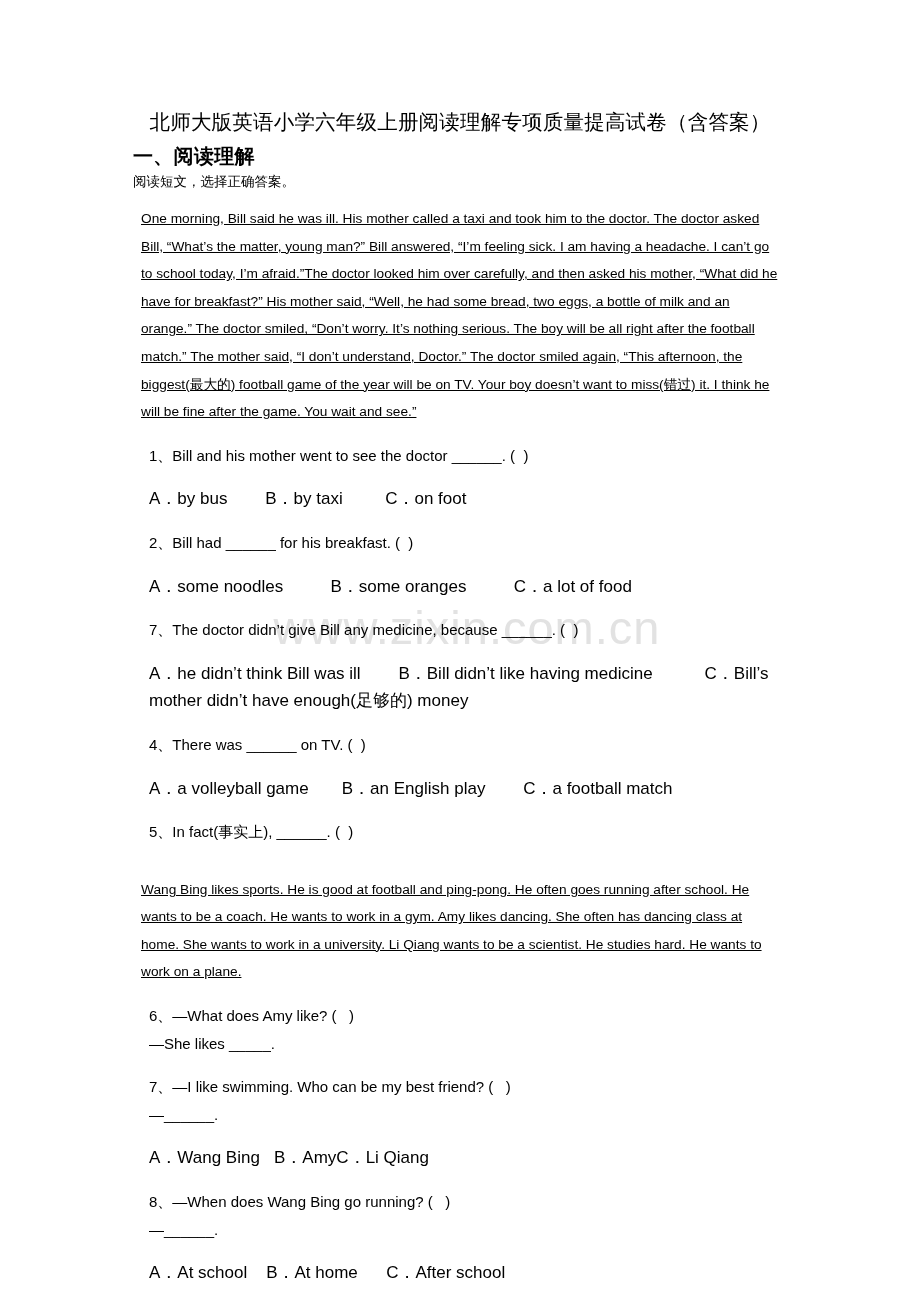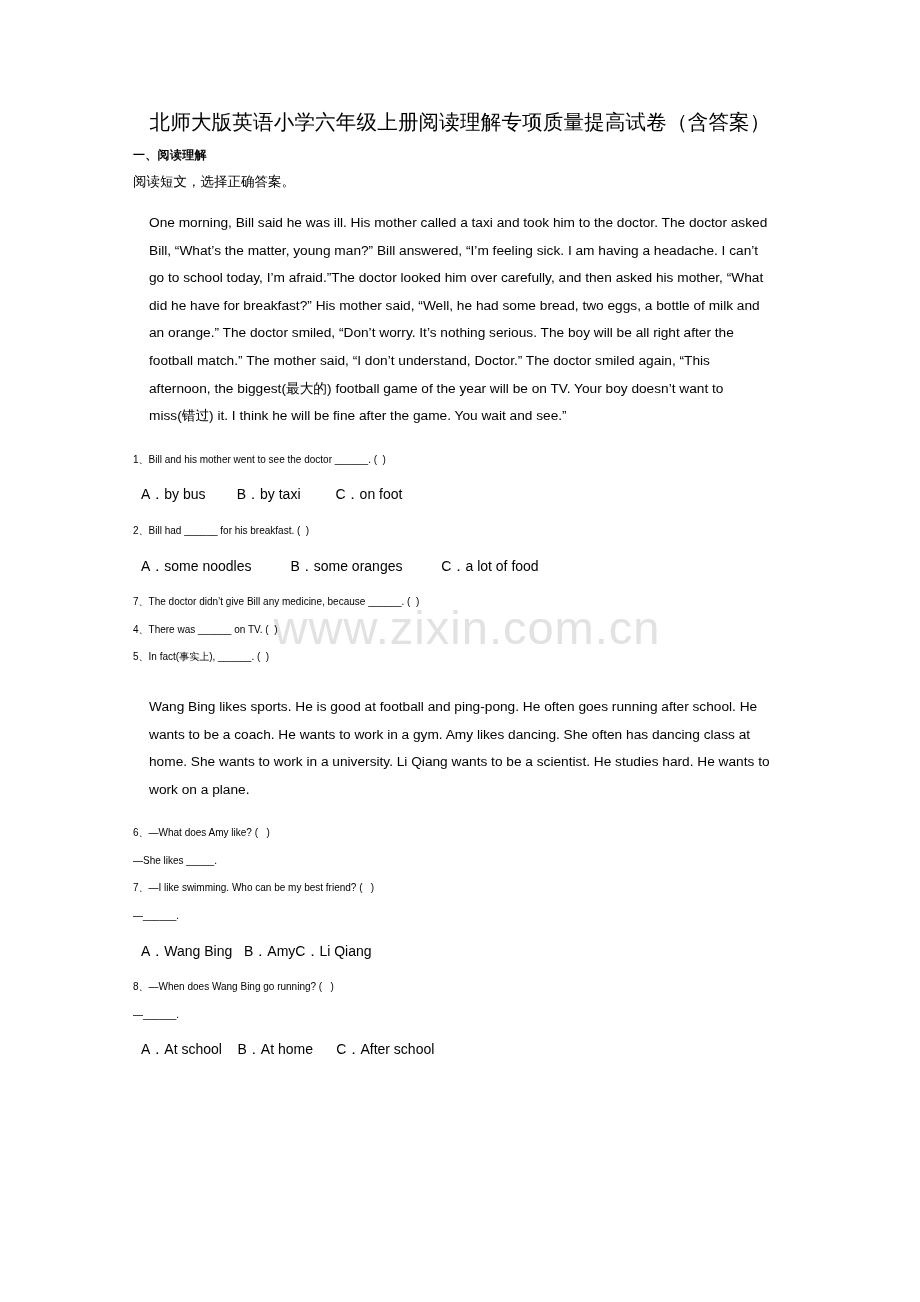--- a/index.html
+++ b/index.html
@@ -48,53 +48,54 @@
     font-family: "DejaVu Serif", "Liberation Serif", serif;
     font-size: 20.5px;
     line-height: 29px;
     text-align: center;
     margin: 4px 0 6px 0;
     font-weight: normal;
     letter-spacing: 0.2px;
   }
 
   .section-heading {
-    font-family: Liberation Mono, monospace;
-    font-size: 12px;
+    font-family: Liberation Serif, serif;
+    font-size: 20px;
     font-weight: bold;
     line-height: 26px;
     margin: 6px 0 1px 0;
     letter-spacing: 0.3px;
   }
 
   .cn-instruction {
     font-family: "DejaVu Serif", "Liberation Serif", serif;
     font-size: 13.5px;
     line-height: 23px;
     margin: 0 0 12px 0;
   }
 
   .passage {
     font-size: 13.7px;
     line-height: 27.6px;
-    margin: 16px;
+    margin: 8px;
     text-align: left;
+    text-decoration: underline;
   }
 
   .q-line {
-    font-size: 10px;
+    font-size: 15px;
     line-height: 27.6px;
-    margin: 0;
+    margin: 16px;
     white-space: pre-wrap;
   }
 
   .opt-line {
-    font-size: 14px;
+    font-size: 17px;
     line-height: 27.6px;
-    margin: 8px;
+    margin: 16px;
     white-space: pre-wrap;
   }
 
   .block-gap { height: 6px; }
 </style>
 </head>
 <body>
 
 <div class="page">
 
@@ -109,22 +110,24 @@
       <div class="cn-instruction">阅读短文，选择正确答案。</div>
       <div class="passage">One morning, Bill said he was ill. His mother called a taxi and took him to the doctor. The doctor asked Bill, “What’s the matter, young man?” Bill answered, “I’m feeling sick. I am having a headache. I can’t go to school today, I’m afraid.”The doctor looked him over carefully, and then asked his mother, “What did he have for breakfast?” His mother said, “Well, he had some bread, two eggs, a bottle of milk and an orange.” The doctor smiled, “Don’t worry. It’s nothing serious. The boy will be all right after the football match.” The mother said, “I don’t understand, Doctor.” The doctor smiled again, “This afternoon, the biggest(最大的) football game of the year will be on TV. Your boy doesn’t want to miss(错过) it. I think he will be fine after the game. You wait and see.”</div>
 
       <div class="q-line">1、Bill and his mother went to see the doctor ______. (  )</div>
       <div class="opt-line">A．by bus        B．by taxi         C．on foot</div>
 
       <div class="q-line">2、Bill had ______ for his breakfast. (  )</div>
       <div class="opt-line">A．some noodles          B．some oranges          C．a lot of food</div>
 
       <div class="q-line">7、The doctor didn’t give Bill any medicine, because ______. (  )</div>
+      <div class="opt-line">A．he didn’t think Bill was ill        B．Bill didn’t like having medicine           C．Bill’s mother didn’t have enough(足够的) money</div>
 
       <div class="q-line">4、There was ______ on TV. (  )</div>
+      <div class="opt-line">A．a volleyball game       B．an English play        C．a football match</div>
 
       <div class="q-line">5、In fact(事实上), ______. (  )</div>
     </div>
 
     <div class="block-gap"></div>
 
     <div>
       <div class="passage">Wang Bing likes sports. He is good at football and ping-pong. He often goes running after school. He wants to be a coach. He wants to work in a gym. Amy likes dancing. She often has dancing class at home. She wants to work in a university. Li Qiang wants to be a scientist. He studies hard. He wants to work on a plane.</div>
 
       <div class="q-line">6、—What does Amy like? (   )

